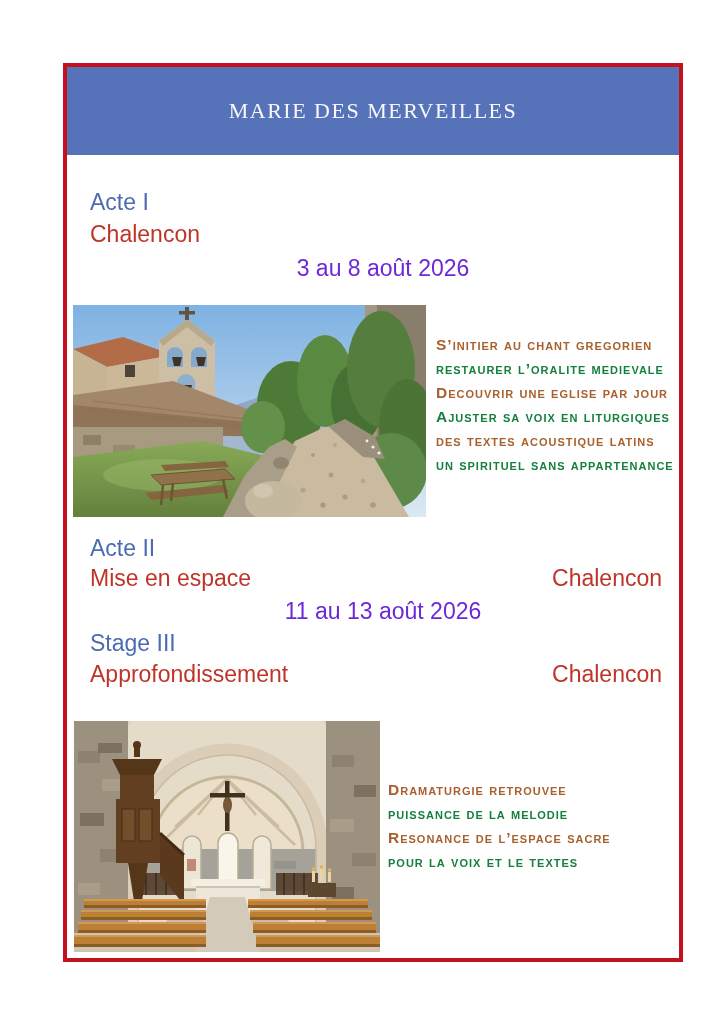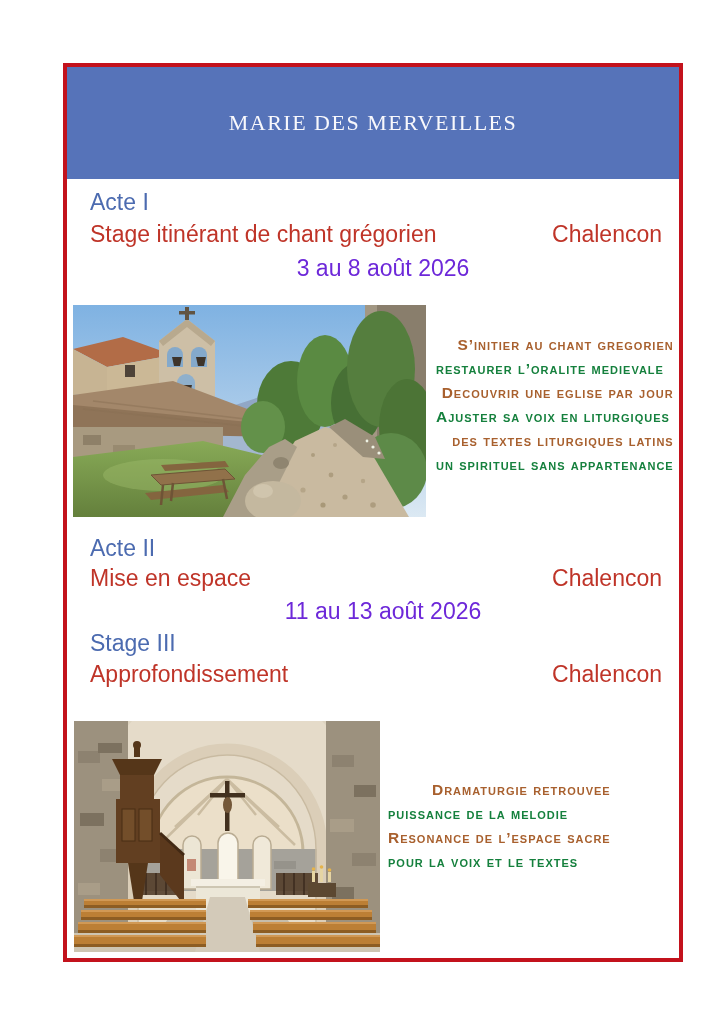--- a/index.html
+++ b/index.html
@@ -1,48 +1,47 @@
 <!DOCTYPE html>
 <html><head>
 <meta charset="utf-8">
 <style>
   html,body{margin:0;padding:0;background:#fff;}
   .page{position:relative;width:724px;height:1024px;background:#FFFFFF;
         font-family:"Liberation Sans",sans-serif;overflow:hidden;}
   .frame{position:absolute;left:63px;top:63px;width:620px;height:899px;
          box-sizing:border-box;border:4px solid #C3121C;background:#FFFFFF;}
-  .banner{position:absolute;left:67px;top:67px;width:612px;height:112px;
+  .banner{position:absolute;left:67px;top:67px;width:612px;height:88px;
           background:#5673B9;display:flex;align-items:center;justify-content:center;}
   .banner-title{font-family:"Liberation Serif","DejaVu Serif",serif;font-size:22px;
           letter-spacing:1.5px;color:#F8F8FC;font-weight:400;}
   .act-label{position:absolute;left:90px;font-size:23px;color:#4C6BB0;text-align:right;}
   .act-row{position:absolute;left:90px;width:572px;display:flex;
            justify-content:space-between;font-size:23px;color:#BF3428;}
   .act-date{position:absolute;left:90px;width:586px;text-align:center;
             font-size:23px;color:#6d28d9;}
   .photo{position:absolute;display:block;}
   .hl{position:absolute;font-size:15.5px;line-height:24px;font-weight:600;
       letter-spacing:1px;font-variant:small-caps;}
   .hl div{white-space:nowrap;}
-  .brown{color:#A8602E;text-align:right;}
+  .brown{color:#A8602E;}
   .green{color:#15803d;}
 </style>
 </head>
 <body>
 
 <div class="page">
   <div class="frame"></div>
 
   <div class="banner">
     <span class="banner-title">MARIE DES MERVEILLES</span>
   </div>
 
   <div class="act-label" style="top:189px">Acte I</div>
   <div class="act-row" style="top:221px">
-    <span>Stage itinérant de chant grégorien</span>
     <span>Chalencon</span>
   </div>
   <div class="act-date" style="top:255px">3 au 8 août 2026</div>
 
   <svg class="photo" style="left:73px;top:305px" width="353" height="212" viewBox="0 0 353 212" preserveAspectRatio="none">
     <defs>
       <linearGradient id="sky" x1="0" y1="0" x2="0" y2="1">
         <stop offset="0" stop-color="#7FB2E2"></stop>
         <stop offset="0.55" stop-color="#AECDEA"></stop>
         <stop offset="1" stop-color="#DCE9F3"></stop>
@@ -127,21 +126,21 @@
       <polygon points="88,160 152,156 156,162 92,166" fill="#84653F"></polygon>
       <path d="M90,180 L88,200 M150,174 L154,194 M100,178 L98,196" stroke="#6E5436" stroke-width="2.5" fill="none"></path>
     </g>
   </svg>
 
   <div class="hl" style="left:436px;top:333px">
     <div class="brown">S’initier au chant gregorien</div>
     <div class="green">restaurer l’oralite medievale</div>
     <div class="brown">Decouvrir une eglise par jour</div>
     <div class="green">Ajuster sa voix en liturgiques</div>
-    <div class="brown">des textes liturgiques latins</div>
+    <div class="brown">des textes acoustique latins</div>
     <div class="green">un spirituel sans appartenance</div>
   </div>
 
   <div class="act-label" style="top:535px">Acte II</div>
   <div class="act-row" style="top:565px">
     <span>Mise en espace</span>
     <span>Chalencon</span>
   </div>
   <div class="act-date" style="top:598px">11 au 13 août 2026</div>
 

